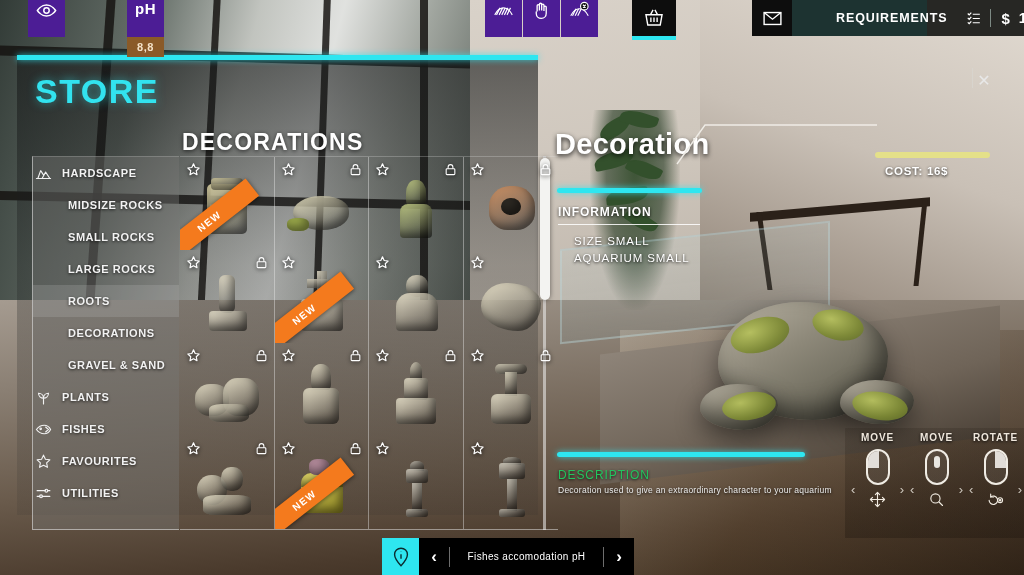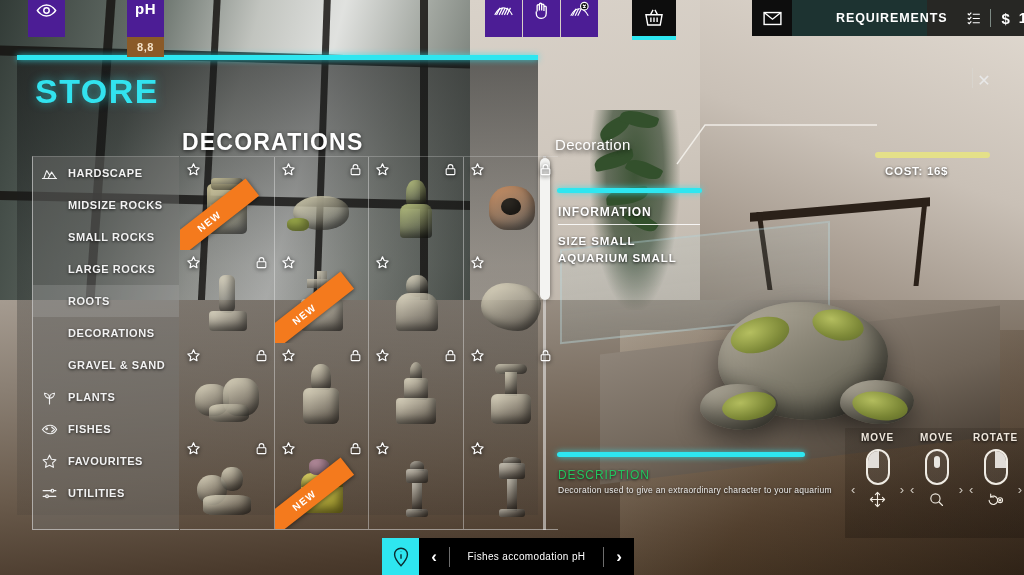--- a/index.html
+++ b/index.html
@@ -143,21 +143,21 @@
 
   
   #sidebar {
     position:absolute; left:15px; top:101px; width:147px; height:374px;
     background:rgba(118,118,116,.42);
     border-left:1px solid rgba(235,235,235,.55);
     border-top:1px solid rgba(235,235,235,.2);
     border-bottom:1px solid rgba(235,235,235,.55);
   }
   .cat-row {
-    height:32px; display:flex; align-items:center; padding-left:6px; gap:9px;
+    height:32px; display:flex; align-items:center; gap:9px;
     color:#f2f2f2; font-size:11px; font-weight:bold; letter-spacing:.55px;
     text-shadow:0 1px 3px rgba(0,0,0,.75);
   }
   .cat-row .cicon { width:20px; display:flex; align-items:center; justify-content:center; }
   .cat-row .cicon svg { width:17px; height:17px; }
   .cat-row.sub { padding-left:35px; }
   .cat-row.sel { background:rgba(200,200,200,.20); }
 
   
   #grid {
@@ -196,21 +196,21 @@
     background:rgba(240,240,240,.55);
   }
   #scroll-thumb {
     position:absolute; left:523px; top:103px; width:10px; height:142px;
     background:#f3f3f1; border-radius:6px; box-shadow:0 0 5px rgba(0,0,0,.5);
   }
 
   
   #detail { position:absolute; left:555px; top:120px; width:460px; height:380px; z-index:30; }
   .det-title {
-    position:absolute; left:0; top:16px; color:#fff; font-size:15px; font-weight:normal;
+    position:absolute; left:0; top:8px; color:#fff; font-size:29px; font-weight:bold;
     letter-spacing:.3px; text-shadow:0 2px 5px rgba(0,0,0,.8);
   }
   .cost-leader { position:absolute; left:0; top:0; }
   .cost-bar {
     position:absolute; left:320px; top:32px; width:115px; height:6px;
     background:#e4e089; border-radius:4px;
   }
   .cost-label {
     position:absolute; left:330px; top:45px;
     color:#fff; font-size:11.5px; font-weight:bold; letter-spacing:.7px;
@@ -219,21 +219,21 @@
   .info-bar {
     position:absolute; left:2px; top:68px; width:145px; height:5px;
     background:#2ee6f0; border-radius:3px; box-shadow:0 0 6px rgba(46,230,240,.8);
   }
   .info-head {
     position:absolute; left:3px; top:85px; color:#fff; font-size:12px;
     font-weight:bold; letter-spacing:.9px; text-shadow:0 1px 3px rgba(0,0,0,.85);
   }
   .info-rule { position:absolute; left:3px; top:104px; width:142px; height:1px; background:rgba(255,255,255,.85); }
   .info-line {
-    position:absolute; left:3px; color:#fff; font-size:11.5px; font-weight:bold;
+    position:absolute; left:19px; color:#fff; font-size:11.5px; font-weight:normal;
     letter-spacing:.9px; text-shadow:0 1px 3px rgba(0,0,0,.85);
   }
   .desc-bar {
     position:absolute; left:2px; top:332px; width:248px; height:5px;
     background:#2ee6f0; border-radius:3px; box-shadow:0 0 6px rgba(46,230,240,.8);
   }
   .desc-head {
     position:absolute; left:3px; top:348px; color:#22c55e; font-size:12px;
     font-weight:normal; letter-spacing:.9px; text-shadow:0 1px 3px rgba(0,0,0,.85);
   }

